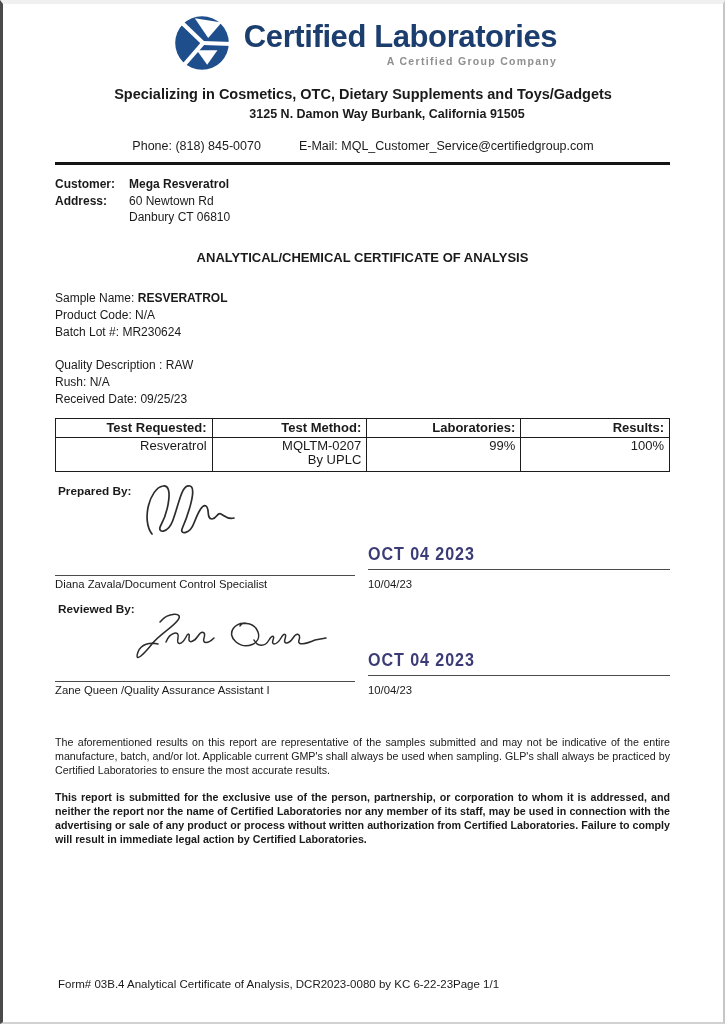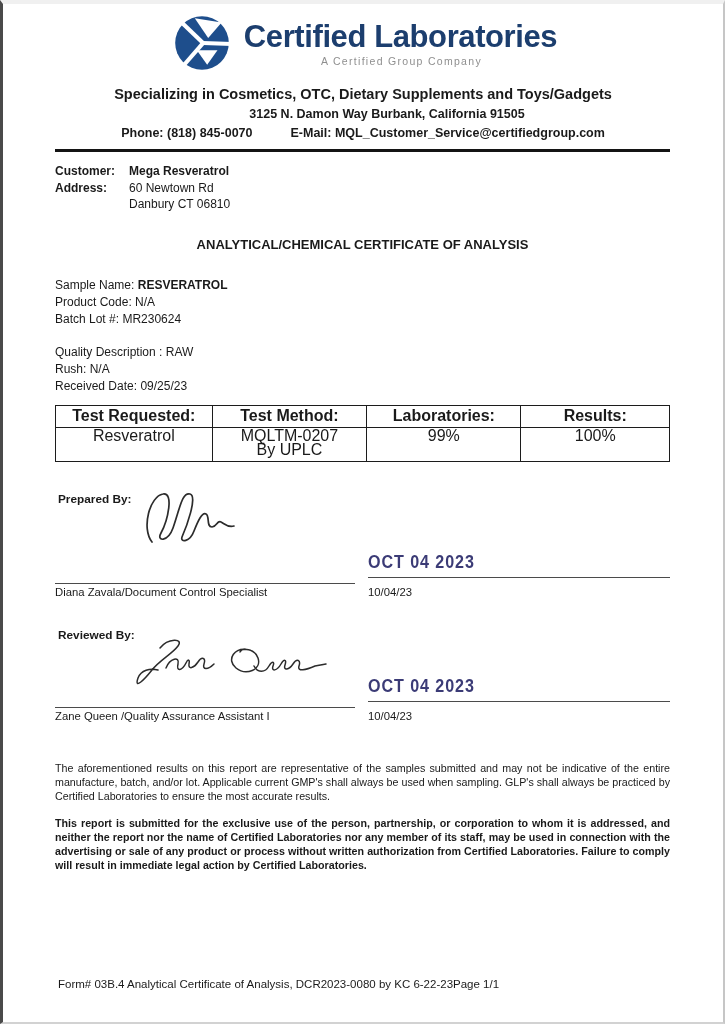--- a/index.html
+++ b/index.html
@@ -14,26 +14,26 @@
     border-right:2px solid #c6c6c6;
     border-bottom:2px solid #d2d2d2;
     font-family:"Liberation Sans", sans-serif;
     color:#1a1a1a;
     overflow:hidden;
   }
   .content{padding:0 53px 0 52px;}
 
   
   .logo-row{display:flex;justify-content:center;align-items:center;gap:9px;margin-top:9px;}
-  .wordmark-col{display:flex;flex-direction:column;align-items:center;}
+  .wordmark-col{display:flex;flex-direction:column;align-items:flex-end;}
   .wordmark{font-size:31px;font-weight:700;letter-spacing:-0.4px;color:var(--wordmark-color,#1c3e6e);line-height:1.05;}
-  .brand-tagline{font-size:10.5px;font-weight:400;letter-spacing:1.3px;color:#8f8f8f;margin-top:2px;margin-left:2px;}
+  .brand-tagline{font-size:10.5px;font-weight:700;letter-spacing:1.3px;color:#8f8f8f;margin-top:2px;margin-left:2px;}
   .hdr-specialty{text-align:center;font-size:14.5px;font-weight:700;margin-top:11px;}
   .hdr-address{text-align:center;font-size:12.5px;font-weight:700;margin-top:5px;margin-left:48px;}
-  .hdr-contact{text-align:center;font-size:12.5px;font-weight:700;margin-top:5px;}
+  .hdr-contact{text-align:center;font-size:12.5px;font-weight:400;margin-top:18px;}
   .hdr-contact .gap{display:inline-block;width:38px;}
   .thick-rule{border:0;border-top:3.5px solid #141414;margin:9px 0 0 0;}
 
   
   .customer-block{margin-top:11px;font-size:12px;line-height:16.5px;}
   .cust-grid{display:grid;grid-template-columns:74px auto;}
   .cust-grid .lbl{font-weight:700;}
   .cust-name{font-weight:700;}
 
   
@@ -41,29 +41,29 @@
 
   
   .sample-block{margin-top:25px;font-size:12px;line-height:17px;}
   .sample-block .spacer{height:16px;}
   .strong{font-weight:700;}
 
   
   table.results{border-collapse:collapse;width:100%;margin-top:10px;table-layout:fixed;}
   table.results th, table.results td{
     border:1.6px solid #1c1c1c;
-    font-size:16px;text-align:center;vertical-align:top;
+    font-size:13px;text-align:right;vertical-align:top;
     padding:1px 5px 2px 5px;
   }
   table.results th{font-weight:700;}
   table.results td{height:30px;line-height:14.5px;}
   col.c1{width:25.5%;} col.c2{width:25.2%;} col.c3{width:25.1%;} col.c4{width:24.2%;}
 
   
-  .sig-block{margin-top:30px;position:relative;}
+  .sig-block{margin-top:12px;position:relative;}
   .sig-label{font-weight:700;font-size:11.8px;padding-left:3px;}
   .sig-art{position:absolute;pointer-events:none;}
   .sig-art.prepared{left:85px;top:-6px;}
   .sig-art.reviewed{left:75px;top:4px;}
   .sig-cols{display:flex;align-items:flex-end;margin-top:0;}
   .sig-col-left{width:300px;}
   .sig-col-right{flex:1;margin-left:13px;}
   .sig-line{border:0;border-top:1.6px solid #4b4b4b;margin:0;}
   .sig-name{font-size:11.3px;padding-top:2px;}
   .sig-date{font-size:11.3px;padding-top:8px;}

